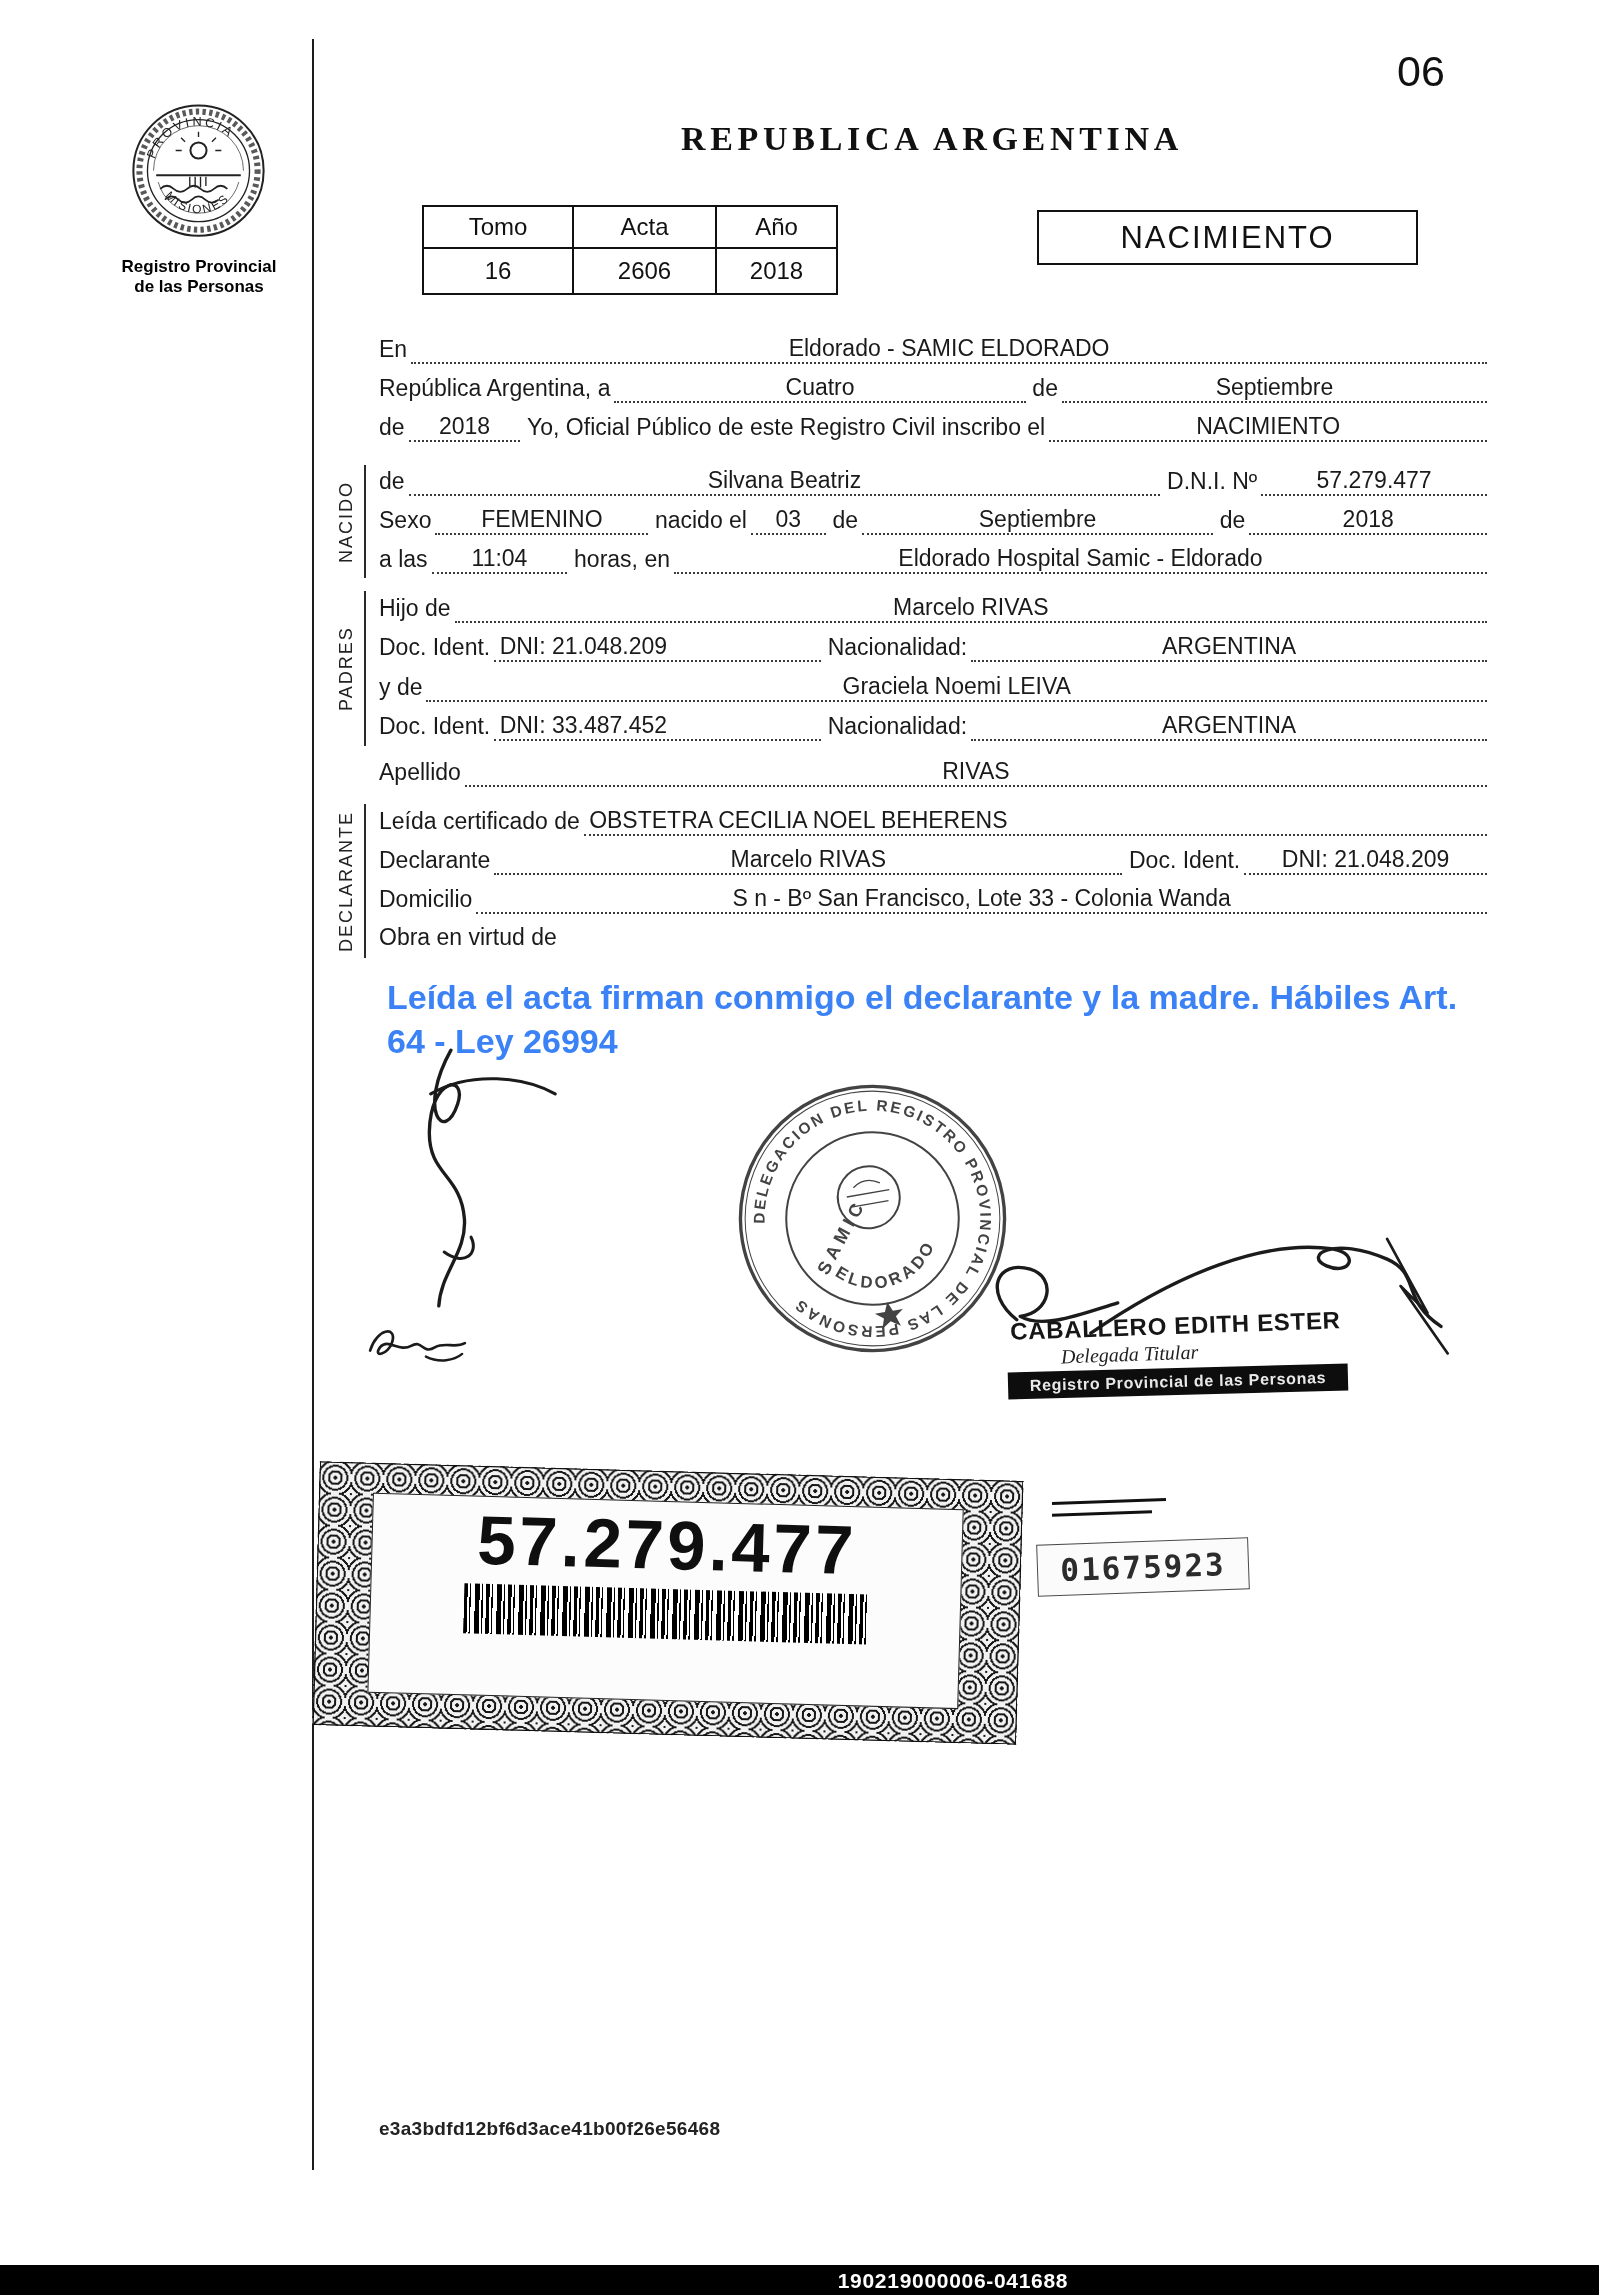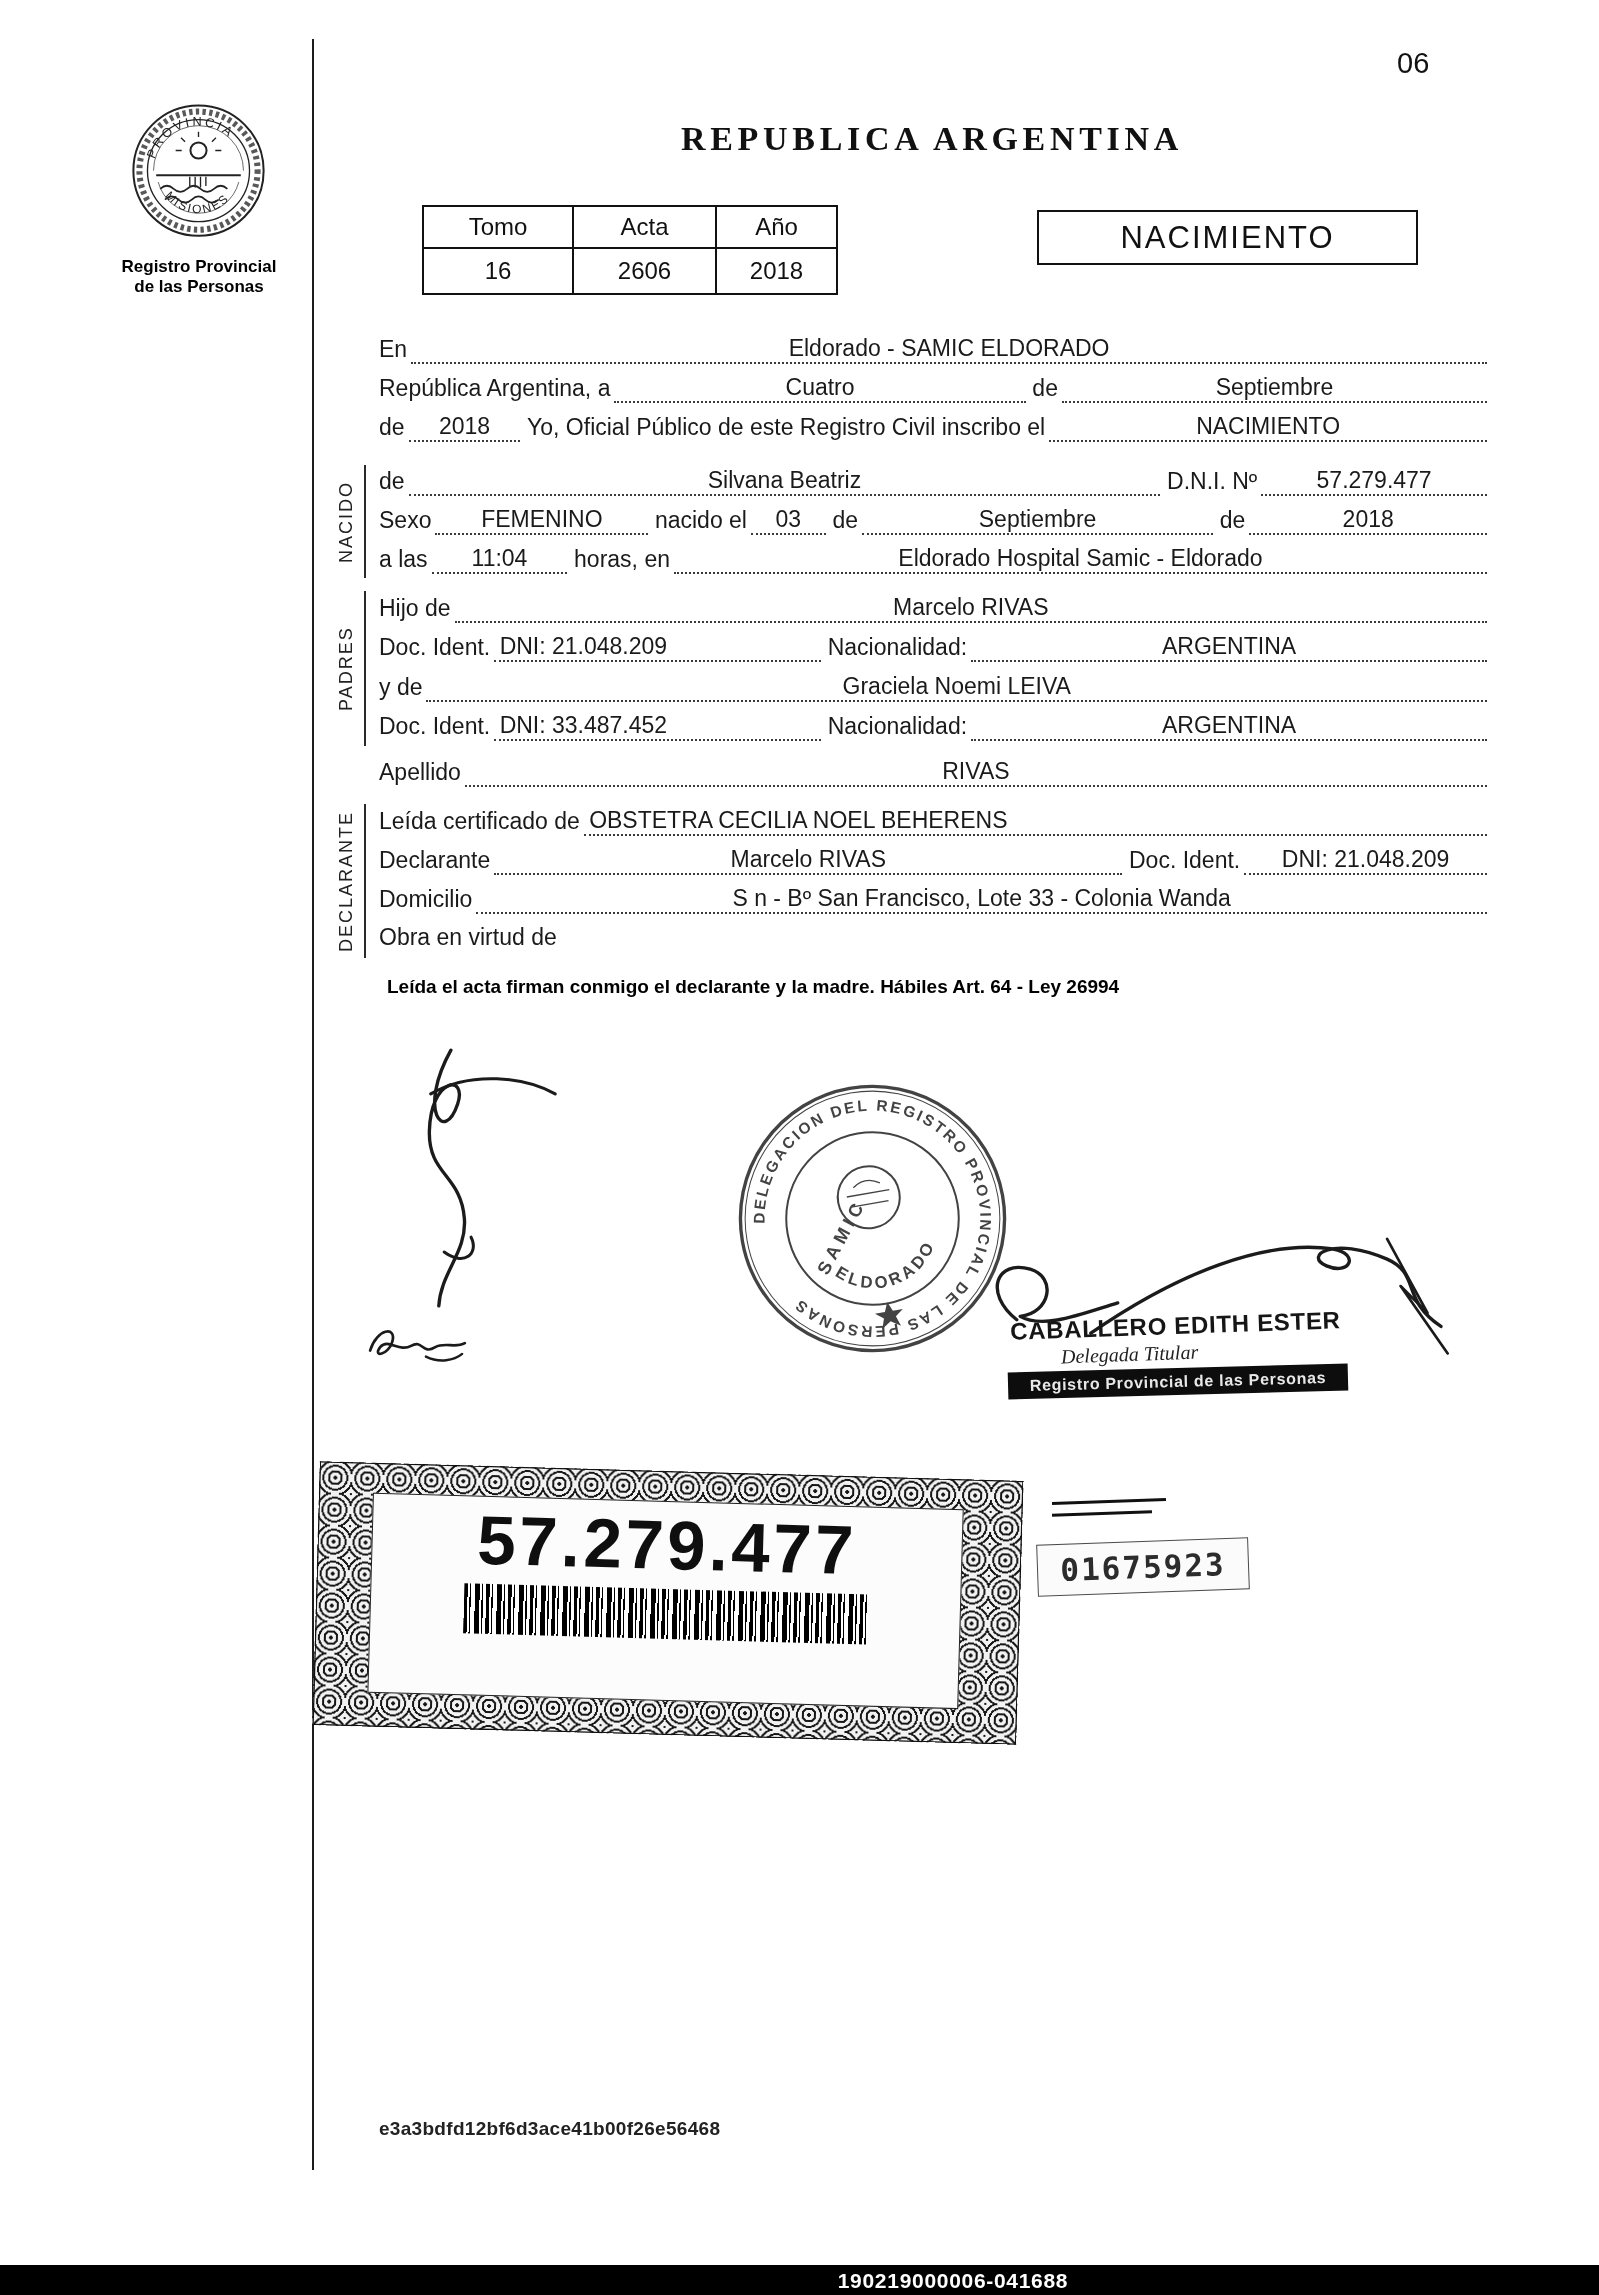--- a/index.html
+++ b/index.html
@@ -4,21 +4,21 @@
 <style>
   html,body{margin:0;padding:0;background:#e8e8e8;}
   .page{position:relative;width:1599px;height:2295px;background:#ffffff;overflow:hidden;
         font-family:"Liberation Sans",sans-serif;color:#1a1a1a;}
   .abs{position:absolute;}
 
   
   .vrule{position:absolute;left:312px;top:39px;width:2px;height:2131px;background:#1c1c1c;}
 
   
-  .pagenum{position:absolute;left:1397px;top:47px;font-size:29px;color:#111;}
+  .pagenum{position:absolute;left:1397px;top:47px;font-size:43px;color:#111;}
 
   
   .emblem{position:absolute;left:128px;top:100px;width:141px;height:148px;}
   .emblem-caption{position:absolute;left:81px;top:257px;width:236px;text-align:center;
                   font-size:17px;font-weight:700;line-height:1.2;color:#000000;}
 
   
   .doc-title{position:absolute;left:377px;top:120px;width:1110px;text-align:center;
              font-family:"Liberation Serif",serif;font-weight:700;font-size:34px;letter-spacing:4.7px;color:#111;}
 
@@ -40,21 +40,21 @@
   .fill{flex:1 1 auto;border-bottom:2px dotted #3a3a3a;text-align:center;font-weight:400;
         padding:0 5.4px 0.7px;white-space:nowrap;overflow:hidden;}
   .fill.left{text-align:left;}
 
   
   .vlabel{position:absolute;left:331px;width:30px;display:flex;align-items:center;justify-content:center;
           writing-mode:vertical-rl;transform:rotate(180deg);font-size:18px;letter-spacing:2px;color:#222;}
   .bracket{position:absolute;left:364px;width:2px;background:#2a2a2a;}
 
   
-  .closing{position:absolute;left:387px;top:975px;width:1098px;font-size:19px;font-weight:700;line-height:1.3;color:#000000;}
+  .closing{position:absolute;left:387px;top:975px;width:1098px;font-size:34px;font-weight:700;line-height:1.3;color:#3b82f6;}
 
   
   .official-name{position:absolute;left:1010px;top:1312px;font-size:24px;font-weight:700;letter-spacing:0.7px;
                  color:#161616;transform:rotate(-2deg);}
   .official-title{position:absolute;left:1061px;top:1343px;font-size:20px;font-style:italic;
                   font-family:"Liberation Serif",serif;color:#222;transform:rotate(-2deg);}
   .official-org{position:absolute;left:1008px;top:1368px;width:340px;height:27px;background:#0d0d0d;
                 color:#e8e8e8;font-size:16px;font-weight:700;display:flex;align-items:center;justify-content:center;
                 transform:rotate(-1.5deg);letter-spacing:0.7px;}
 

